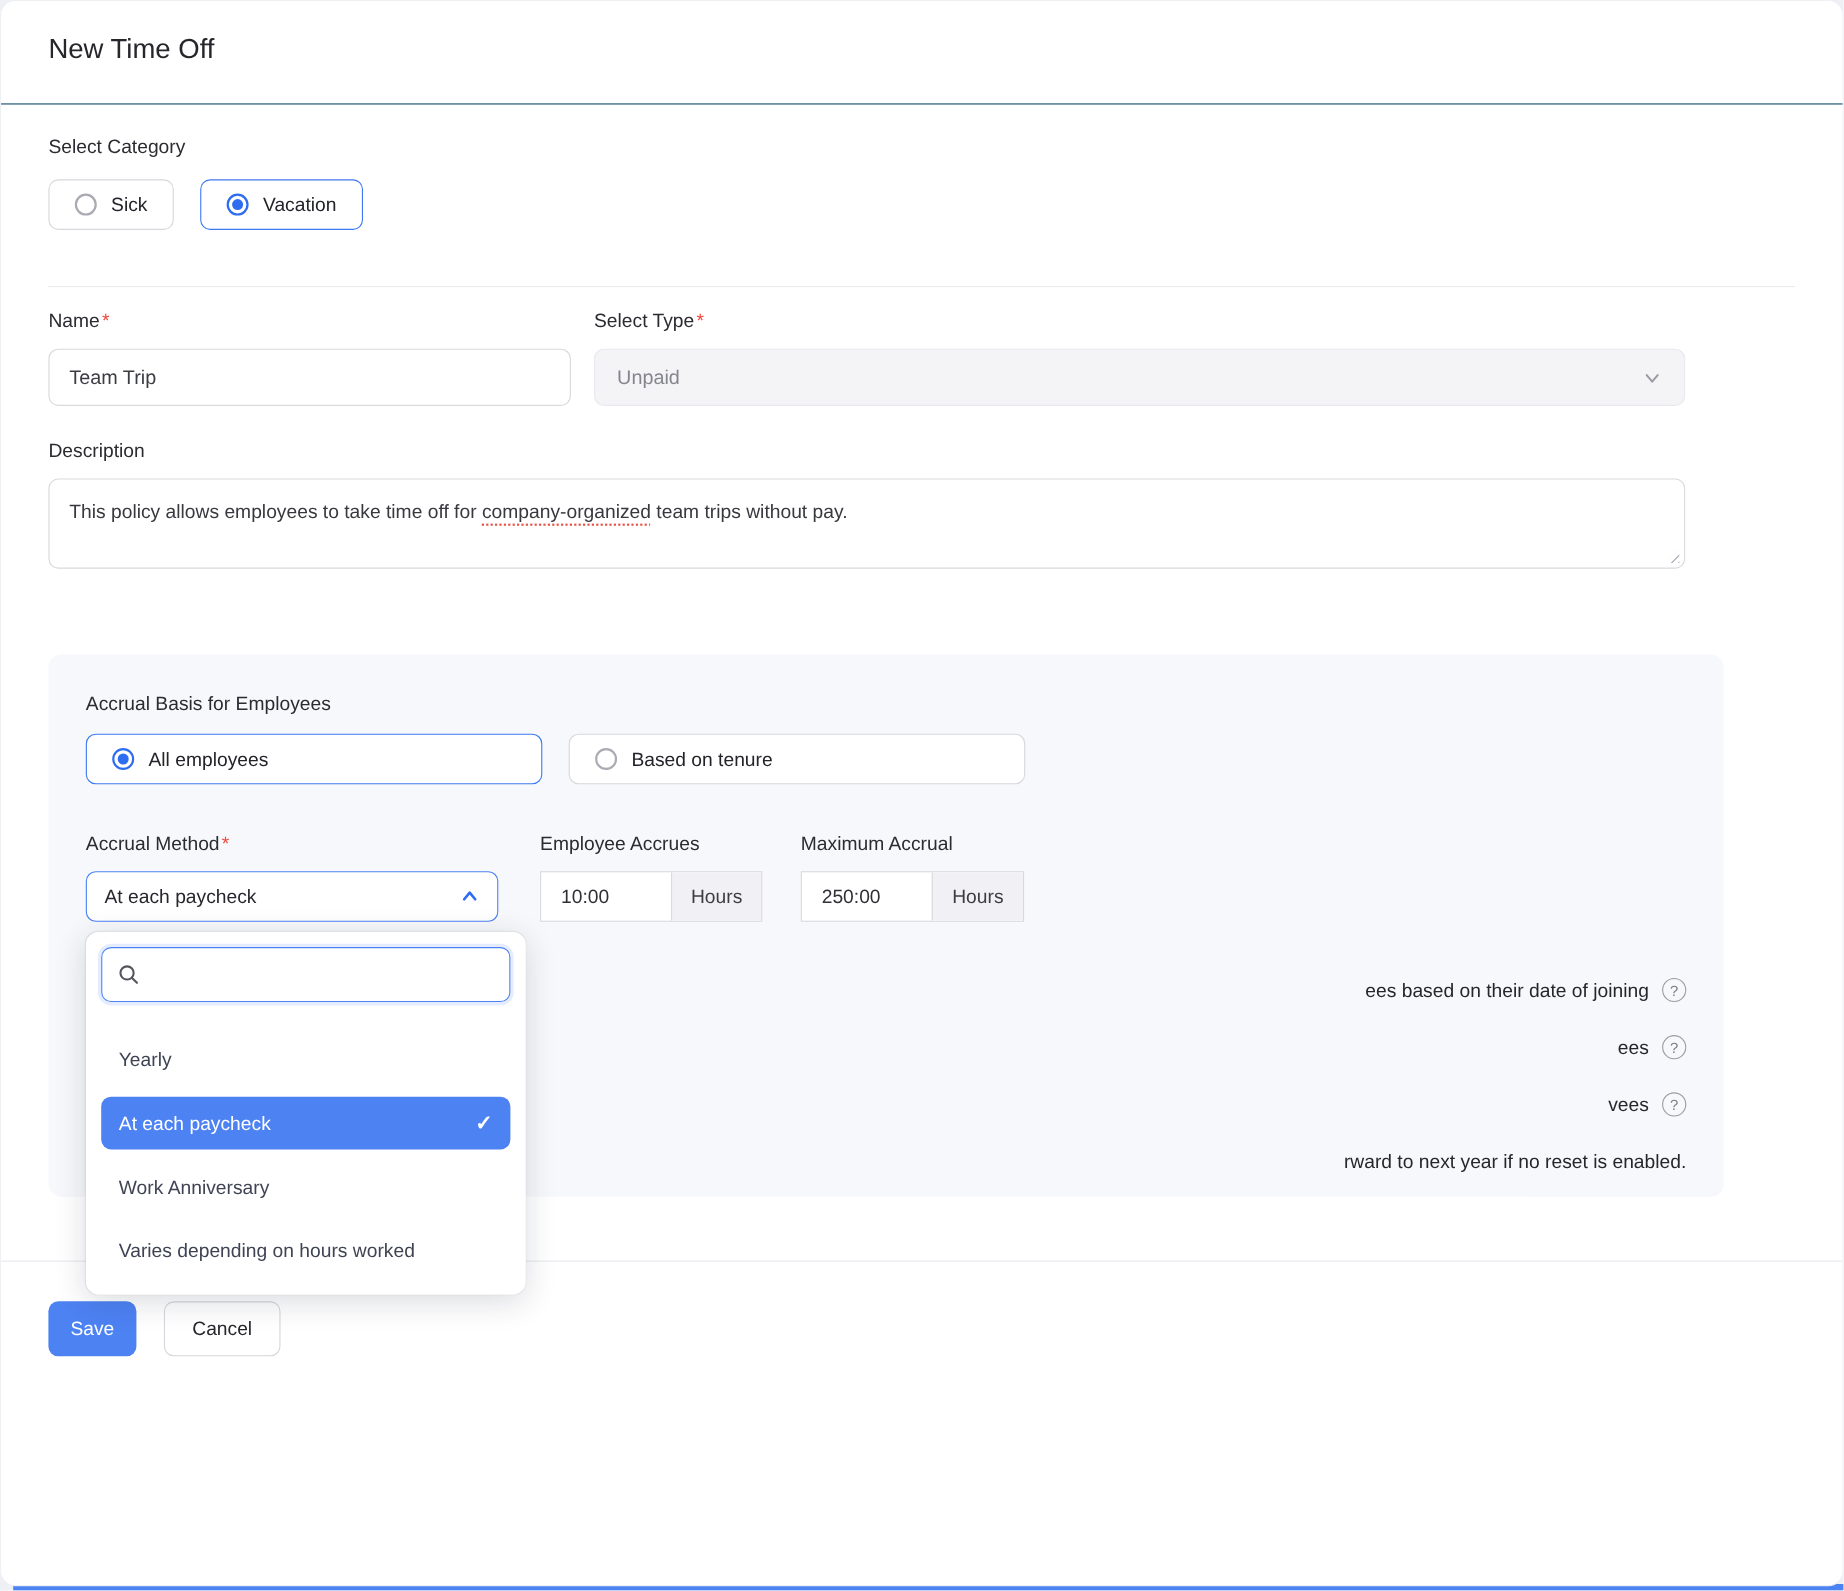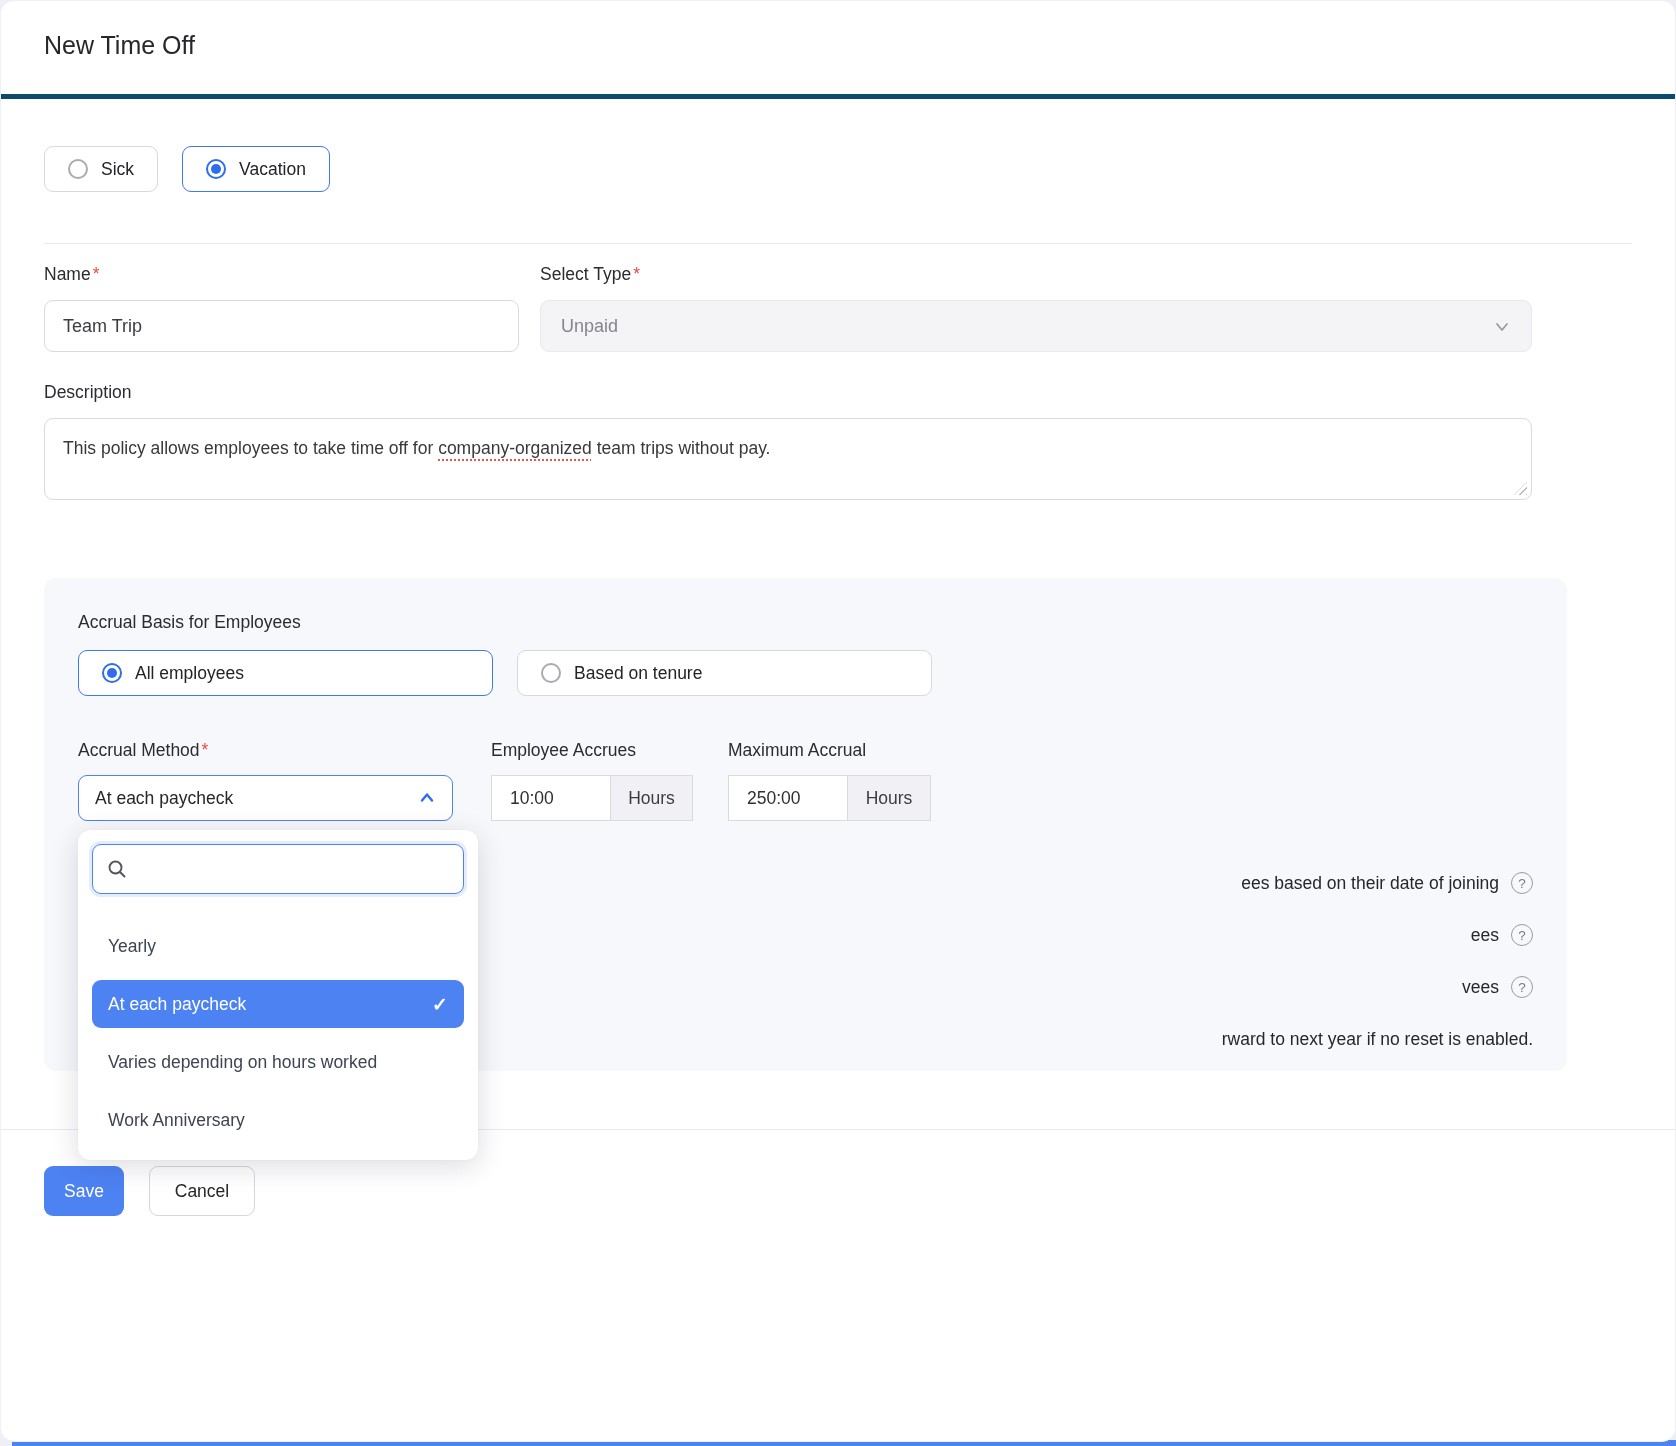--- a/index.html
+++ b/index.html
@@ -10,21 +10,21 @@
     font-family: "Liberation Sans", sans-serif;
     color: #26262c;
     overflow: hidden;
   }
   .bottom-strip { position: absolute; left: 12px; right: 0; bottom: 0; height: 6px; background: #4d82f3; }
   .modal {
     position: absolute; top: 0; left: 0; right: 0; bottom: 4px;
     background: #ffffff; border-radius: 14px;
     border: 1px solid #eff0f4;
   }
-  .modal-header { padding: 30px 43px 34px; border-bottom: 5px solid #0c4a6e; }
+  .modal-header { padding: 30px 43px 34px; border-bottom: 1px solid #0c4a6e; }
   .modal-title { font-size: 25px; font-weight: 500; color: #26262b; }
   .modal-body { padding: 28px 43px 0; }
 
   .section-label { font-size: 17.5px; color: #2b2b31; }
   .pill-row { display: flex; gap: 24px; margin-top: 19px; }
   .pill {
     height: 46px; border: 1px solid #d8d8dd; border-radius: 9px; background: #fff;
     display: inline-flex; align-items: center; gap: 13px; padding: 0 23px;
     font-size: 17.5px; color: #232329; cursor: pointer;
   }
@@ -136,20 +136,21 @@
 <div class="bottom-strip"></div>
 
 <div class="modal">
 
   <div class="modal-header">
     <div class="modal-title">New Time Off</div>
   </div>
 
   <div class="modal-body">
 
+    <div class="section-label">Select Category</div>
     <div class="pill-row">
       <div class="pill">
         <span class="radio"></span>
         <span>Sick</span>
       </div>
       <div class="pill selected">
         <span class="radio checked"></span>
         <span>Vacation</span>
       </div>
     </div>
@@ -220,24 +221,24 @@
                 <input value="" style="">
               </div>
               <div class="dd-option">
                 <span>Yearly</span>
               </div>
               <div class="dd-option selected">
                 <span>At each paycheck</span>
                 <span class="check">✓</span>
               </div>
               <div class="dd-option">
+                <span>Work Anniversary</span>
+              </div>
+              <div class="dd-option">
                 <span>Varies depending on hours worked</span>
-              </div>
-              <div class="dd-option">
-                <span>Work Anniversary</span>
               </div>
             </div>
           </div>
         </div>
 
         <div class="accrues-col">
           <div class="ctl-label">Employee Accrues</div>
           <div class="hours-group">
             <div class="hours-value">10:00</div>
             <div class="hours-suffix">Hours</div>

